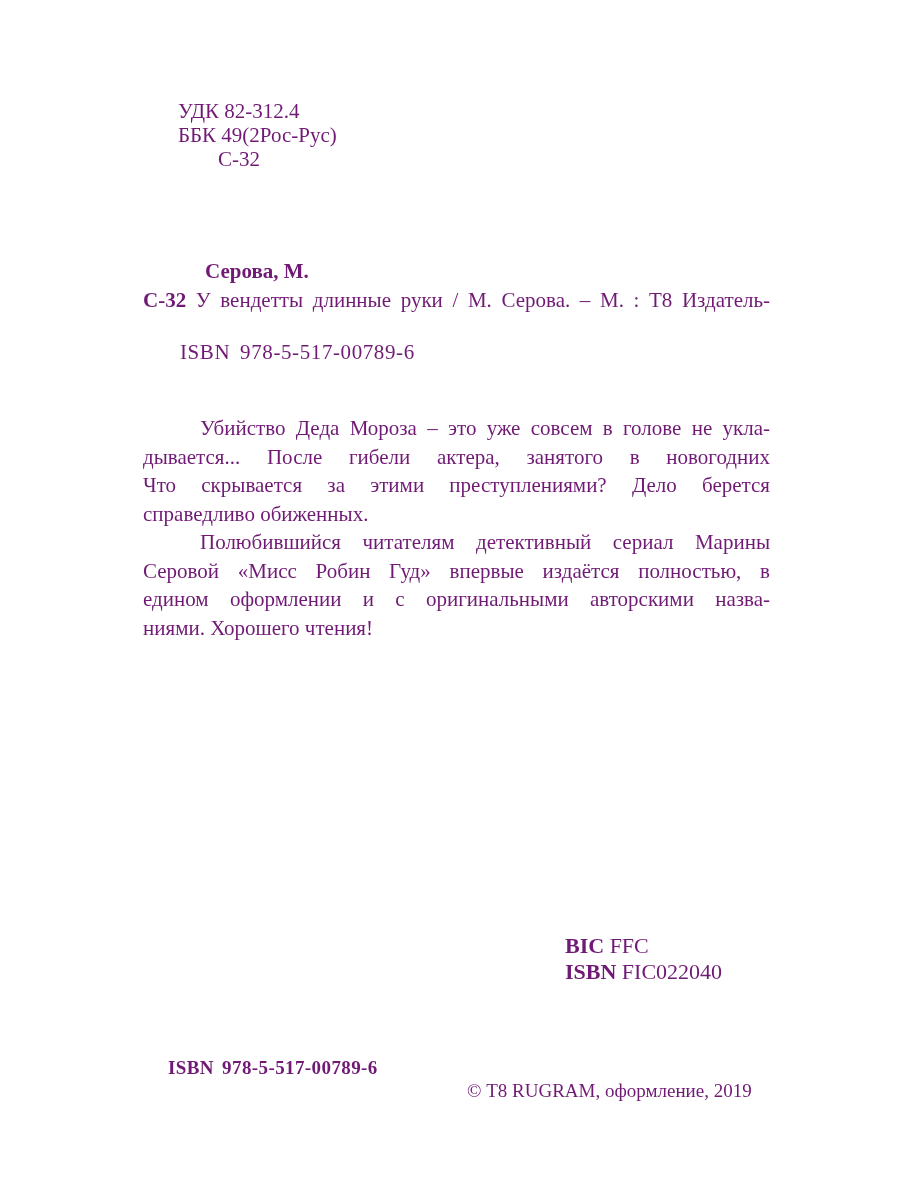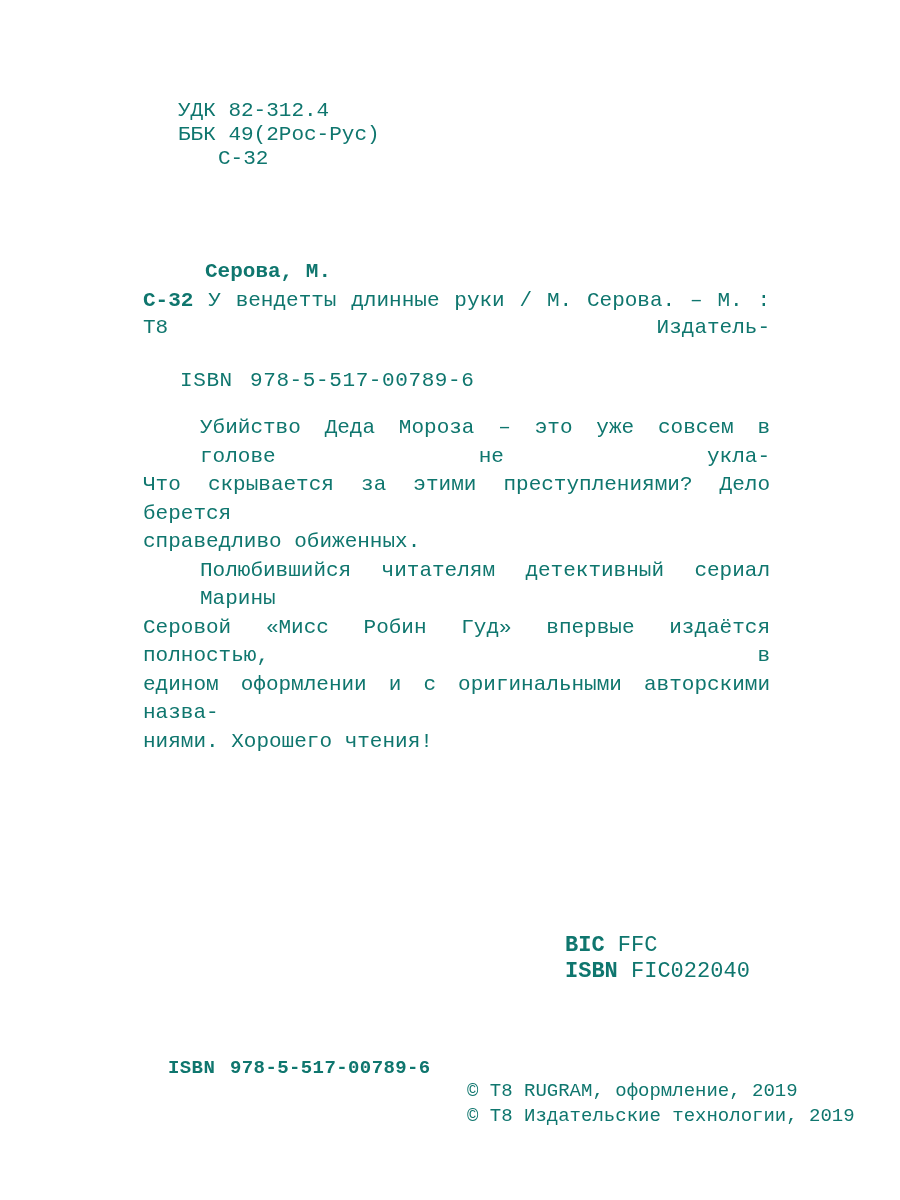--- a/index.html
+++ b/index.html
@@ -5,22 +5,22 @@
   html, body {
     margin: 0;
     padding: 0;
     background: #ffffff;
   }
   .page {
     position: relative;
     width: 900px;
     height: 1200px;
     background: #ffffff;
-    font-family: Liberation Mono, monospace;
-    color: #0f766e;
+    font-family: Liberation Serif, serif;
+    color: #701a75;
     overflow: hidden;
   }
   .abs { position: absolute; }
 
   
   .meta-block {
     left: 178px;
     top: 99px;
     font-size: 21px;
     line-height: 24px;
@@ -102,32 +102,32 @@
   </div>
 
   <div class="abs catalog-block">
     <div class="catalog-author">Серова, М.</div>
     <div class="jline"><span class="catalog-code">С-32</span> <span>У вендетты длинные руки / М. Серова. – М. : Т8 Издатель-</span></div>
     <div class="catalog-isbn">ISBN 978-5-517-00789-6</div>
   </div>
 
   <div class="abs annotation-block">
     <div class="jline indent">Убийство Деда Мороза – это уже совсем в голове не укла-</div>
+    <div class="jline">дывается... После гибели актера, занятого в новогодних</div>
     <div class="jline">Что скрывается за этими преступлениями? Дело берется</div>
     <div class="plainline">справедливо обиженных.</div>
     <div class="jline indent">Полюбившийся читателям детективный сериал Марины</div>
     <div class="jline">Серовой «Мисс Робин Гуд» впервые издаётся полностью, в</div>
     <div class="jline">едином оформлении и с оригинальными авторскими назва-</div>
     <div class="plainline">ниями. Хорошего чтения!</div>
   </div>
 
   <div class="abs codes-block">
     <div><span class="code-label">BIC</span> <span>FFC</span></div>
     <div><span class="code-label">ISBN</span> <span>FIC022040</span></div>
   </div>
 
   <div class="abs footer-isbn">ISBN 978-5-517-00789-6</div>
   <div class="abs copyright-block">
     <div>© Т8 RUGRAM, оформление, 2019</div>
-    <div>© Т8 Издательские технологии, 2019</div>
   </div>
 
 </div>
 
 </body></html>

